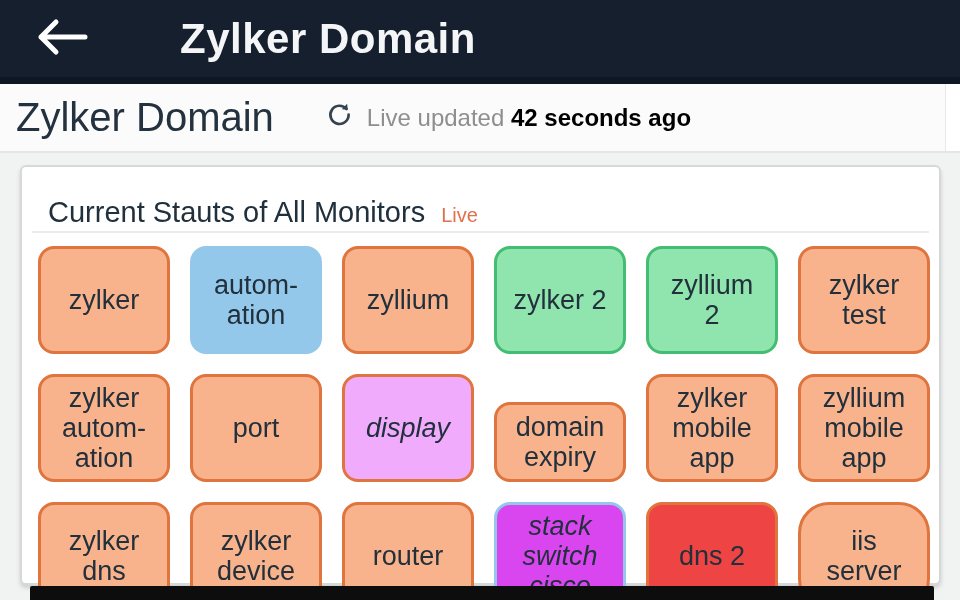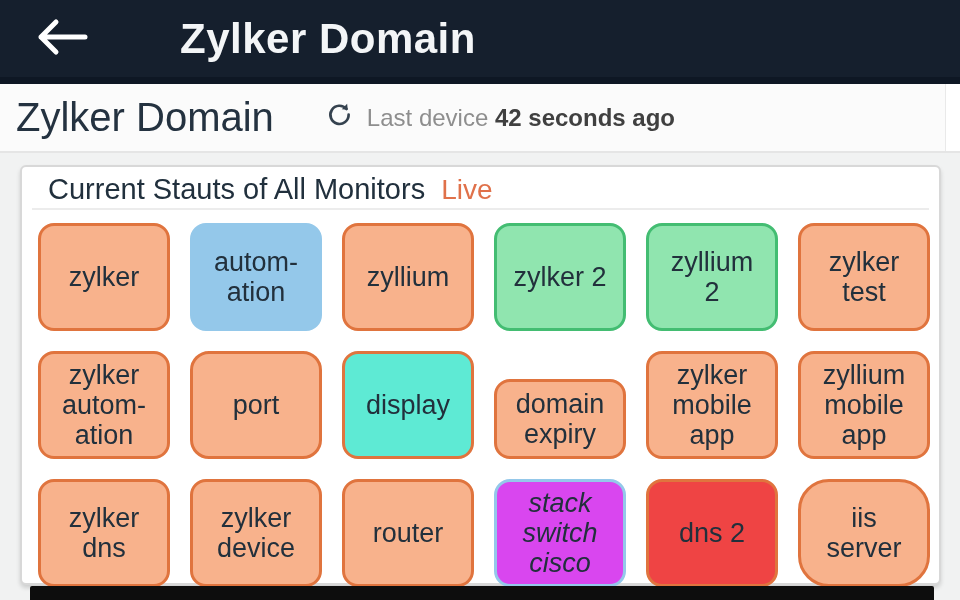--- a/index.html
+++ b/index.html
@@ -18,31 +18,31 @@
   .back-btn{margin-left:34px;width:58px;height:44px;display:flex;align-items:center;cursor:pointer;}
   .appbar-title{margin-left:88px;font-size:42px;font-weight:700;letter-spacing:.5px;}
   
   .header{
     height:69px;background:#fbfbfb;border-bottom:2px solid #e5e5e5;
     display:flex;align-items:center;box-sizing:border-box;position:relative;
   }
   .header-title{margin-left:16px;font-size:40px;color:#243240;}
   .refresh-btn{margin-left:52px;display:flex;align-items:center;cursor:pointer;}
   .updated{margin-left:14px;font-size:24px;color:#8e8e8e;}
-  .updated b{color:#404040;font-weight:700;}
+  .updated b{color:#000000;font-weight:700;}
   .scroll-gutter{position:absolute;right:0;top:0;width:14px;height:100%;background:#ffffff;border-left:1px solid #e9e9e9;}
   
   .card{
     position:absolute;left:20px;top:165px;width:921px;height:420px;
     background:#ffffff;border:2px solid #d8d8d8;border-radius:6px;
     box-sizing:border-box;box-shadow:0 3px 4px rgba(0,0,0,.15);
   }
-  .card-head{display:flex;align-items:baseline;padding:5px 16px 2px 26px;}
+  .card-head{display:flex;align-items:baseline;padding:5px 16px 2px 26px;margin-top:23px;}
   .card-title{font-size:29px;line-height:34px;color:#21303d;}
-  .live-badge{margin-left:16px;font-size:28px;color:#e0714a;}
+  .live-badge{margin-left:16px;font-size:20px;color:#e0714a;}
   .card-divider{border-bottom:2px solid #ececec;margin:0 10px;}
   
   .grid{
     display:grid;grid-template-columns:repeat(6,132px);grid-auto-rows:108px;
     column-gap:11px;row-gap:13px;padding:13px 0 0 16px;gap:20px;
   }
   .tile{
     border-radius:16px;box-sizing:border-box;border:3px solid transparent;
     display:flex;align-items:center;justify-content:center;text-align:center;
     font-size:27px;line-height:1.12;color:#22303c;cursor:pointer;
@@ -71,21 +71,21 @@
 <div class="header">
   <span class="header-title">Zylker Domain</span>
   <span class="refresh-btn">
     <span>
       <svg width="27" height="27" viewBox="0 0 24 24">
         <path d="M18.2 6.2 A8.1 8.1 0 1 0 20.1 11.2" stroke="#35424f" stroke-width="2.4" fill="none" stroke-linecap="round"></path>
         <path d="M18.8 1.6 L19.3 6.9 L14 6.4 Z" fill="#35424f"></path>
       </svg>
     </span>
   </span>
-  <span class="updated"><span>Last device</span> <b>42 seconds ago</b></span>
+  <span class="updated"><span>Live updated</span> <b>42 seconds ago</b></span>
   <span class="scroll-gutter"></span>
 </div>
 
 <div class="card">
   <div class="card-head">
     <span class="card-title">Current Stauts of All Monitors</span>
     <span class="live-badge">Live</span>
   </div>
   <div class="card-divider"></div>
   <div class="grid">
@@ -108,24 +108,24 @@
       </div>
       <div class="tile trouble" style="background: rgb(248, 178, 140); border-color: rgb(224, 116, 62);">
         <span class="tile-label">zylker
 test</span>
       </div>
       <div class="tile trouble" style="background: rgb(248, 178, 140); border-color: rgb(224, 116, 62);">
         <span class="tile-label">zylker
 autom-
 ation</span>
       </div>
-      <div class="tile trouble" style="background: rgb(248, 178, 140); border-color: rgb(224, 116, 62); border-radius: 19px;">
+      <div class="tile trouble" style="background: rgb(248, 178, 140); border-color: rgb(224, 116, 62);">
         <span class="tile-label">port</span>
       </div>
-      <div class="tile trouble" style="background: #5eead4; border-color: rgb(224, 116, 62);">
+      <div class="tile trouble" style="background: #f0abfc; border-color: rgb(224, 116, 62); font-style: italic;">
         <span class="tile-label">display</span>
       </div>
       <div class="tile trouble" style="background: rgb(248, 178, 140); border-color: rgb(224, 116, 62); margin-top: 28px;">
         <span class="tile-label">domain
 expiry</span>
       </div>
       <div class="tile trouble" style="background: rgb(248, 178, 140); border-color: rgb(224, 116, 62);">
         <span class="tile-label">zylker
 mobile
 app</span>

